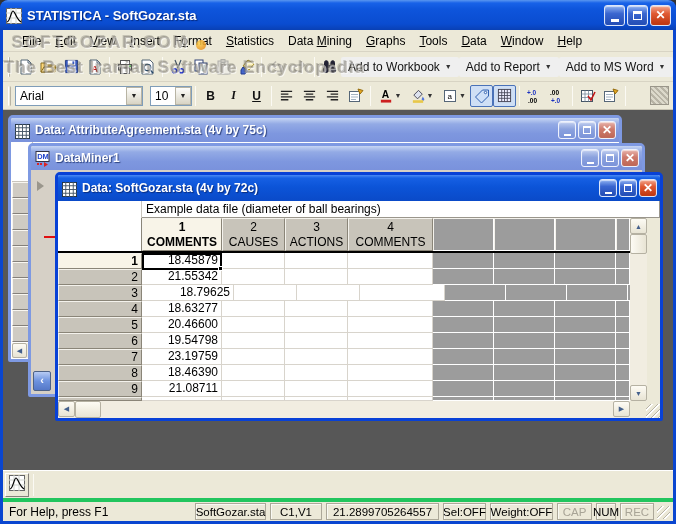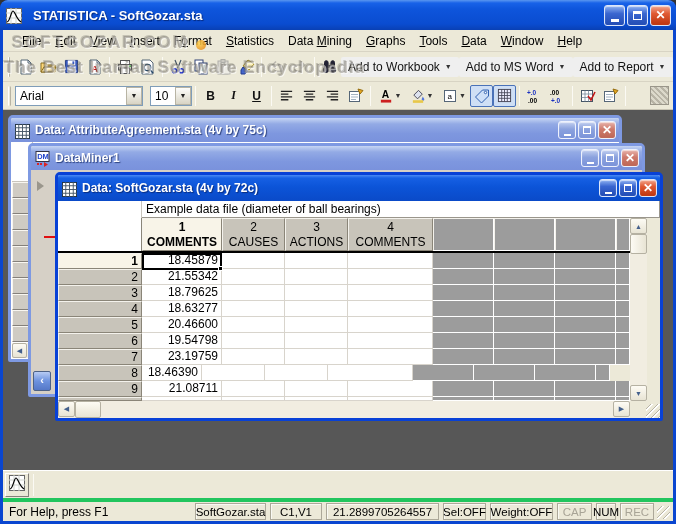--- a/index.html
+++ b/index.html
@@ -3,21 +3,21 @@
 <meta charset="utf-8">
 <style>
   html,body{margin:0;padding:0;background:#333;}
   *{box-sizing:border-box;}
   body{font-family:"Liberation Sans",sans-serif;-webkit-font-smoothing:none;}
   .app{position:relative;width:676px;height:524px;background:#0A46D0;border-radius:8px 8px 0 0;overflow:hidden;}
 
   
   .titlebar{position:absolute;left:0;top:0;width:676px;height:30px;border-radius:8px 8px 0 0;
     background:linear-gradient(180deg,#5A96F0 0%,#1862E8 10%,#0E55DC 30%,#0A4CD0 80%,#0940B4 100%);
-    display:flex;align-items:center;padding:0 5px;gap:11px;}
+    display:flex;align-items:center;padding:0 5px;gap:5px;}
   .titlebar .apptitle{color:#fff;font-weight:bold;font-size:13px;text-shadow:1px 1px 1px #04287c;flex:1;white-space:nowrap;}
   .iconbox{width:17px;height:17px;flex:0 0 auto;display:flex;align-items:flex-end;justify-content:center;}
   .capbtns{display:flex;gap:2px;}
   .capbtn{width:21px;height:21px;border:1px solid #dce6fa;border-radius:3px;color:#fff;
     background:linear-gradient(180deg,#8FB2F2 0%,#3A66D0 40%,#2650B8 90%);
     display:flex;align-items:center;justify-content:center;font-size:11px;font-weight:bold;
     box-shadow:inset 0 1px 1px rgba(255,255,255,.6);padding:0;}
   .capbtn.close{background:linear-gradient(180deg,#F2A68E 0%,#E05A34 40%,#C23A14 90%);}
   .glyph-min{display:block;width:8px;height:3px;background:#fff;margin-top:10px;}
   .glyph-max{display:block;width:9px;height:9px;border:1px solid #fff;border-top:3px solid #fff;}
@@ -306,25 +306,25 @@
               <circle cx="12.2" cy="11" r="3" fill="#223"></circle>
               <rect x="7.5" y="6" width="2" height="3" fill="#223"></rect>
             </svg>
           </span>
         </button>
         <button class="tblabel">
           <span>Add to Workbook</span>
           <span class="ddarrow">▼</span>
         </button>
         <button class="tblabel">
+          <span>Add to Report</span>
+          <span class="ddarrow">▼</span>
+        </button>
+        <button class="tblabel">
           <span>Add to MS Word</span>
-          <span class="ddarrow">▼</span>
-        </button>
-        <button class="tblabel">
-          <span>Add to Report</span>
           <span class="ddarrow">▼</span>
         </button>
         <button class="tbbtn">
           <span style="display: flex;">
             <svg width="17" height="16" viewBox="0 0 17 16">
               <text x="1" y="7.5" font-size="7.5" fill="#345" font-family="sans-serif">A</text>
               <text x="10" y="14" font-size="7.5" fill="#9aa" font-family="sans-serif">B</text>
               <path d="M5 9c2 2 3 2.5 5 3" stroke="#c86010" stroke-width="1" stroke-dasharray="1.6 1.2" fill="none"></path>
             </svg>
           </span>
@@ -614,21 +614,21 @@
               <div class="g-cell" style="width: 63px;"></div>
               <div class="g-cell" style="width: 63px;"></div>
               <div class="g-cell" style="width: 85px;"></div>
               <div class="g-cell g-fill" style="width: 61px;"></div>
               <div class="g-cell g-fill" style="width: 61px;"></div>
               <div class="g-cell g-fill" style="width: 61px;"></div>
               <div class="g-cell g-fill" style="width: 14px;"></div>
             </div>
             <div class="g-row">
               <div class="g-rowhdr">3</div>
-              <div class="g-cell" style="width: 80px;">18.79625</div>
+              <div class="g-cell" style="width: 92px;">18.79625</div>
               <div class="g-cell" style="width: 63px;"></div>
               <div class="g-cell" style="width: 63px;"></div>
               <div class="g-cell" style="width: 85px;"></div>
               <div class="g-cell g-fill" style="width: 61px;"></div>
               <div class="g-cell g-fill" style="width: 61px;"></div>
               <div class="g-cell g-fill" style="width: 61px;"></div>
               <div class="g-cell g-fill" style="width: 14px;"></div>
             </div>
             <div class="g-row">
               <div class="g-rowhdr">4</div>
@@ -669,21 +669,21 @@
               <div class="g-cell" style="width: 63px;"></div>
               <div class="g-cell" style="width: 63px;"></div>
               <div class="g-cell" style="width: 85px;"></div>
               <div class="g-cell g-fill" style="width: 61px;"></div>
               <div class="g-cell g-fill" style="width: 61px;"></div>
               <div class="g-cell g-fill" style="width: 61px;"></div>
               <div class="g-cell g-fill" style="width: 14px;"></div>
             </div>
             <div class="g-row">
               <div class="g-rowhdr">8</div>
-              <div class="g-cell" style="width: 60px;">18.46390</div>
+              <div class="g-cell" style="width: 80px;">18.46390</div>
               <div class="g-cell" style="width: 63px;"></div>
               <div class="g-cell" style="width: 63px;"></div>
               <div class="g-cell" style="width: 85px;"></div>
               <div class="g-cell g-fill" style="width: 61px;"></div>
               <div class="g-cell g-fill" style="width: 61px;"></div>
               <div class="g-cell g-fill" style="width: 61px;"></div>
               <div class="g-cell g-fill" style="width: 14px;"></div>
             </div>
             <div class="g-row">
               <div class="g-rowhdr">9</div>

